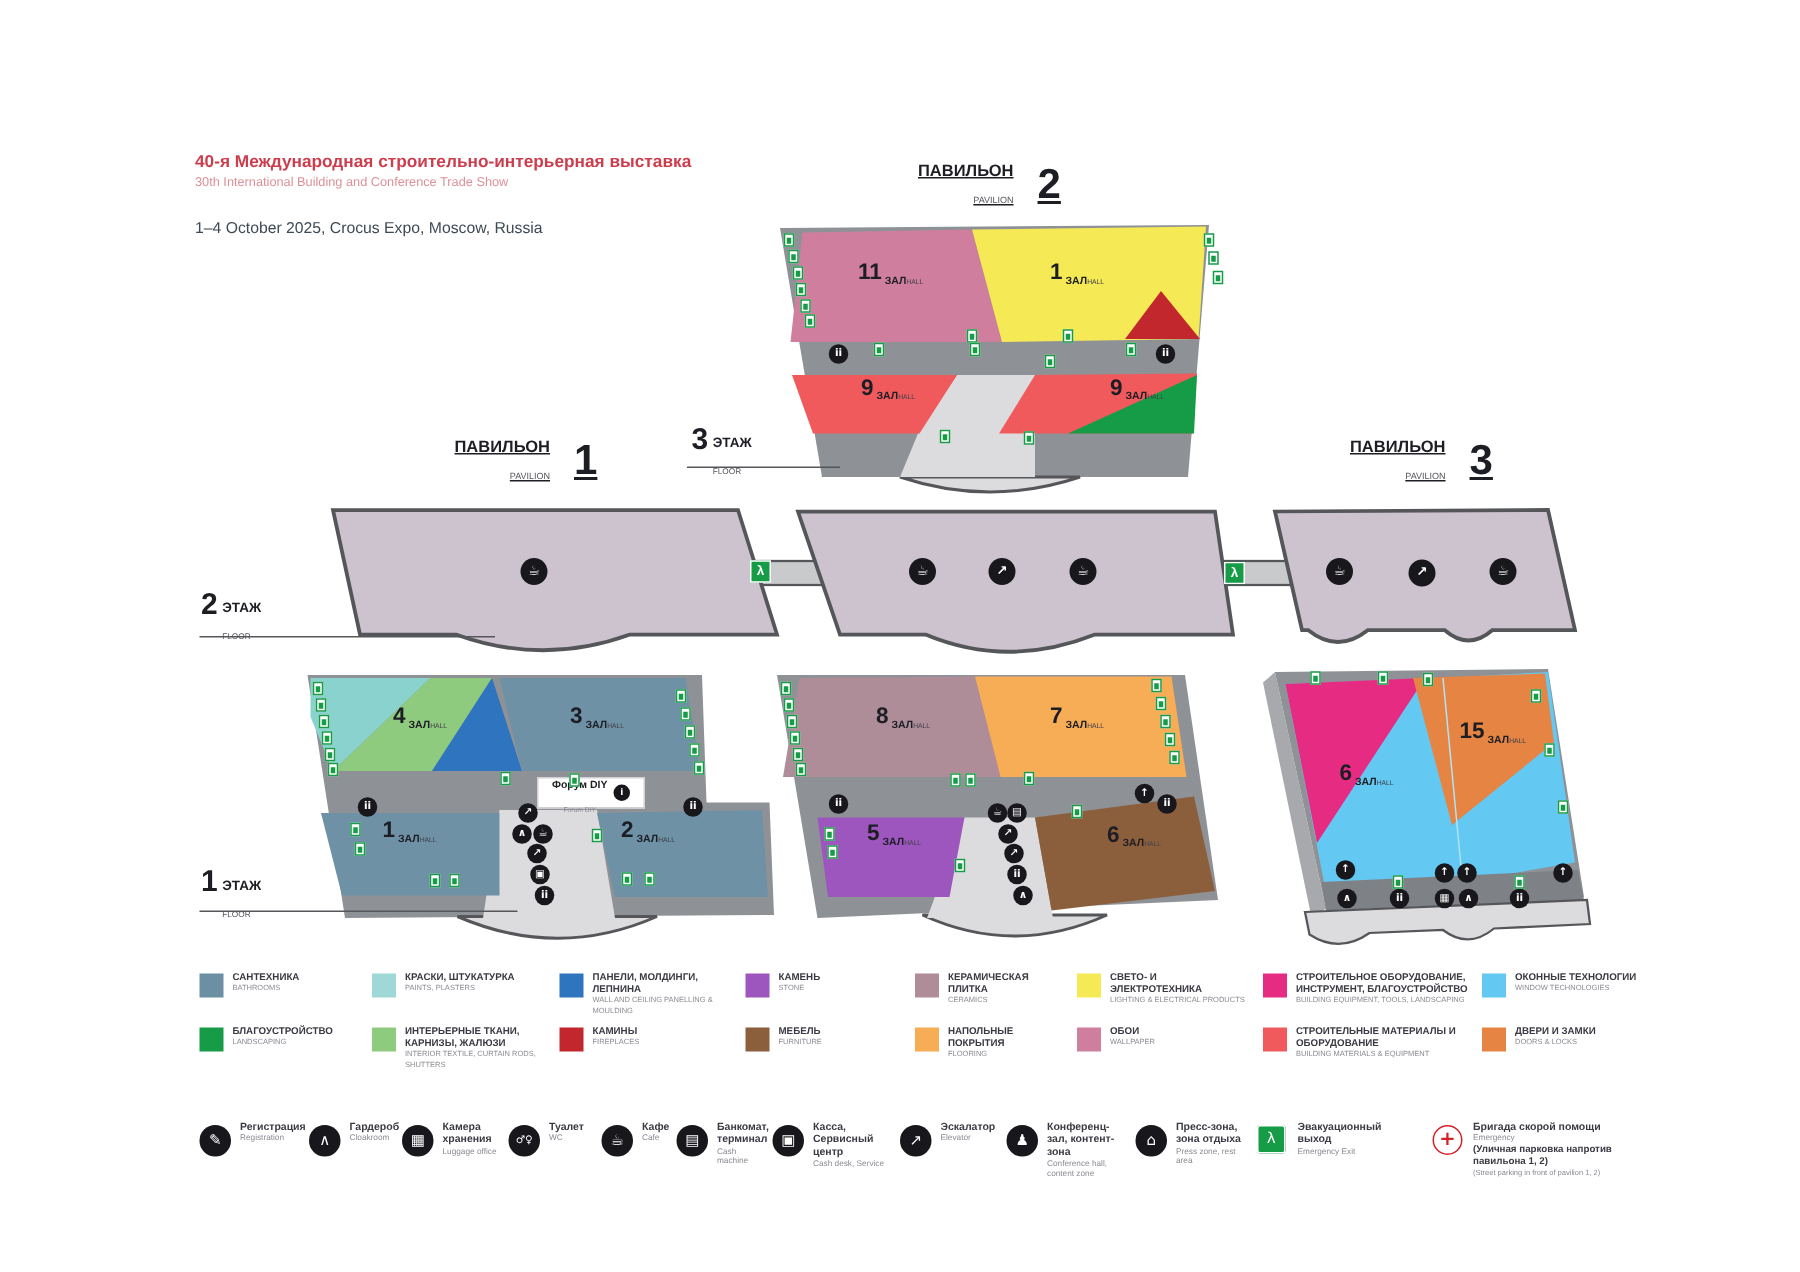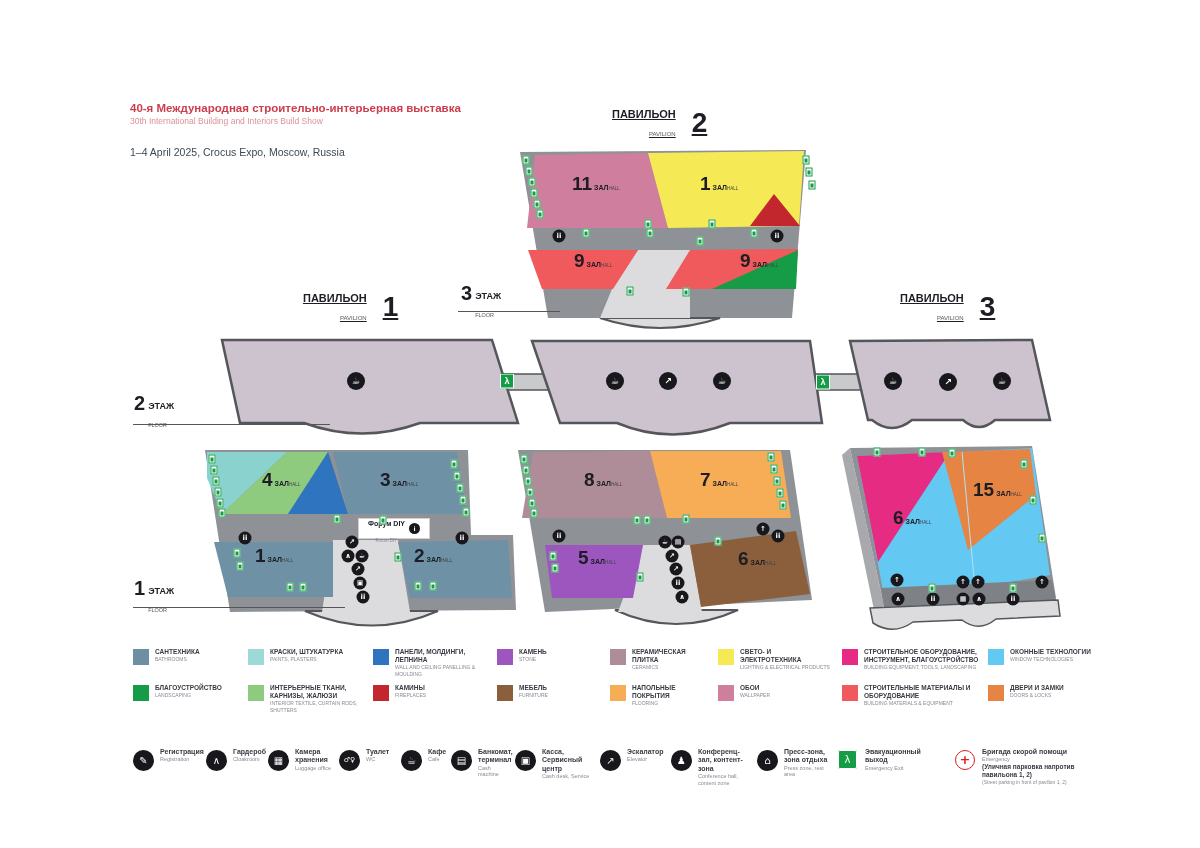--- a/index.html
+++ b/index.html
@@ -23,21 +23,21 @@
   .pav .w .ru{font-size:11px;font-weight:bold;line-height:1;}
   .pav .w .en{font-size:6px;color:#55555e;line-height:1.3;}
   .pav .num{font-size:28px;font-weight:bold;line-height:0.75;}
   .flr{position:absolute;display:flex;gap:3px;align-items:flex-start;}
   .flr .num{font-size:20px;font-weight:bold;line-height:0.8;}
   .flr .w .ru{font-size:9px;font-weight:bold;line-height:1;}
   .flr .w .en{font-size:5.5px;color:#55555e;line-height:1.3;}
   .rule{position:absolute;height:0;border-top:1px solid #55565a;}
   
   .hl{position:absolute;display:flex;gap:2px;align-items:flex-start;}
-  .hl .n{font-size:19px;font-weight:bold;line-height:0.85;}
+  .hl .n{font-size:15px;font-weight:bold;line-height:0.85;}
   .hl .s .z{font-size:7px;font-weight:bold;line-height:1.1;}
   .hl .s .h{font-size:4.5px;color:#42424a;line-height:1.1;}
   
   .mi{position:absolute;width:13px;height:13px;border-radius:50%;background:#17171c;color:#fff;
       font-size:7px;line-height:13px;text-align:center;transform:translate(-50%,-50%);
       font-family:"DejaVu Sans",sans-serif;font-style:normal;font-weight:bold;}
   .mi.lg{width:18px;height:18px;line-height:18px;font-size:9px;}
   .mi.sm{width:11px;height:11px;line-height:11px;font-size:6px;}
   .xm{position:absolute;width:7px;height:9px;background:#fff;border:1px solid #169C46;box-sizing:border-box;
       transform:translate(-50%,-50%);background-image:linear-gradient(#169C46,#169C46);
@@ -125,22 +125,22 @@
       <polygon points="857,456 950,452 878,562" fill="#E62B82"></polygon>
       <polygon points="962,452 1032,448 1050,575 975,588" fill="#63C8F2"></polygon>
       <polygon points="942,452 1030,449 1036,495 968,550" fill="#E58443"></polygon>
       <line x1="962" y1="452" x2="975" y2="588" stroke="#AEE4F8" stroke-width="1"></line>
       <polygon points="881,588 1052,580 1056,600 884,607" fill="#7E8186"></polygon>
       <path d="M870,608 L1058,600 L1060,616 L996,619 Q979,633 962,620 L913,622 Q893,636 873,623 Z" fill="#DCDCDE" stroke="#55565a" stroke-width="1.5"></path>
     </g>
   </svg>
 
   <div class="hline1">40-я Международная строительно-интерьерная выставка</div>
-  <div class="hline2">30th International Building and Interiors Build Show</div>
-  <div class="hline4">1–4 April 2025, Crocus Expo, Moscow, Russia</div>
+  <div class="hline2">30th International Building and Conference Trade Show</div>
+  <div class="hline4">1–4 October 2025, Crocus Expo, Moscow, Russia</div>
 
   <div class="pav" style="left:612px;top:104px;">
     <span class="w"><span class="ru">ПАВИЛЬОН</span><br><span class="en">PAVILION</span></span>
     <span class="num">2</span>
   </div>
   <div class="pav" style="left:303px;top:288px;">
     <span class="w"><span class="ru">ПАВИЛЬОН</span><br><span class="en">PAVILION</span></span>
     <span class="num">1</span>
   </div>
   <div class="pav" style="left:900px;top:288px;">

